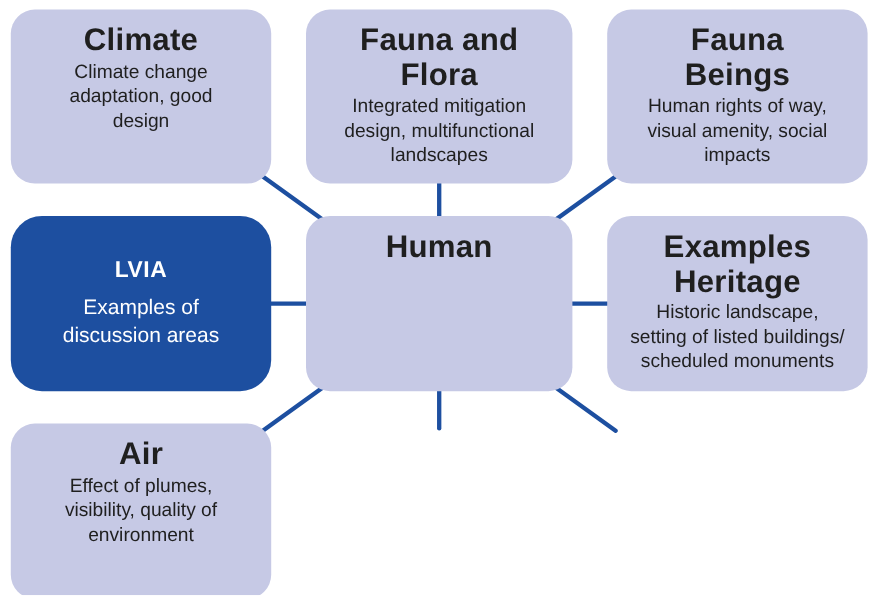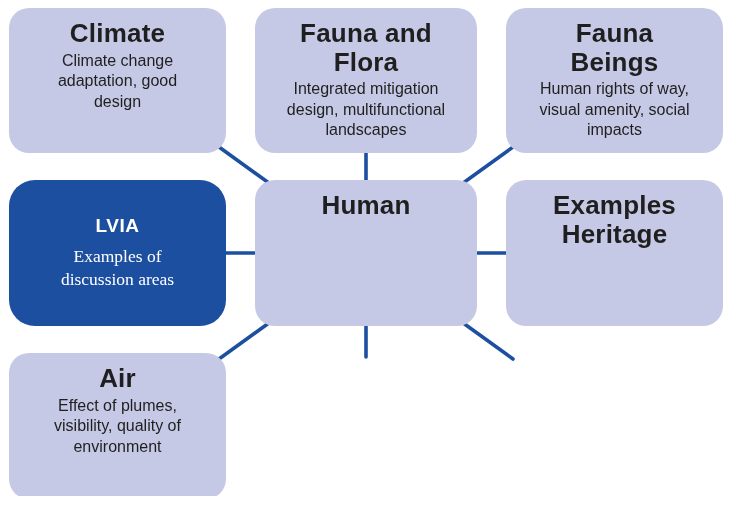--- a/index.html
+++ b/index.html
@@ -78,21 +78,20 @@
     font-size: 19px;
     font-weight: 700;
     letter-spacing: 0.5px;
     text-align: center;
   }
   .center-subtitle {
     margin-top: 8px;
     font-size: 17.5px;
     line-height: 1.3;
     white-space: pre-line;
-    font-family: Liberation Serif, serif;
   }
 </style>
 </head>
 <body>
 
 <div class="canvas" style="--bg: #ffffff; --node-fill: #c6c9e5; --center-fill: #1d4fa0; --text: #1f1f1f; --center-text: #ffffff;">
 
   <svg class="links" viewBox="0 0 732 507" xmlns="http://www.w3.org/2000/svg">
     <g stroke="#1d4fa0" stroke-width="3.6" stroke-linecap="round">
       <line x1="219" y1="147" x2="513" y2="359" stroke="#1d4fa0"></line>
@@ -134,20 +133,23 @@
 discussion areas</div>
     </div>
 
     <div class="node">
       <div class="node-title">Human</div>
     </div>
 
     <div class="node">
       <div class="node-title">Examples
 Heritage</div>
+      <div class="node-desc">Historic landscape,
+setting of listed buildings/
+scheduled monuments</div>
     </div>
 
     <div class="node">
       <div class="node-title">Air</div>
       <div class="node-desc">Effect of plumes,
 visibility, quality of
 environment</div>
     </div>
 
 

